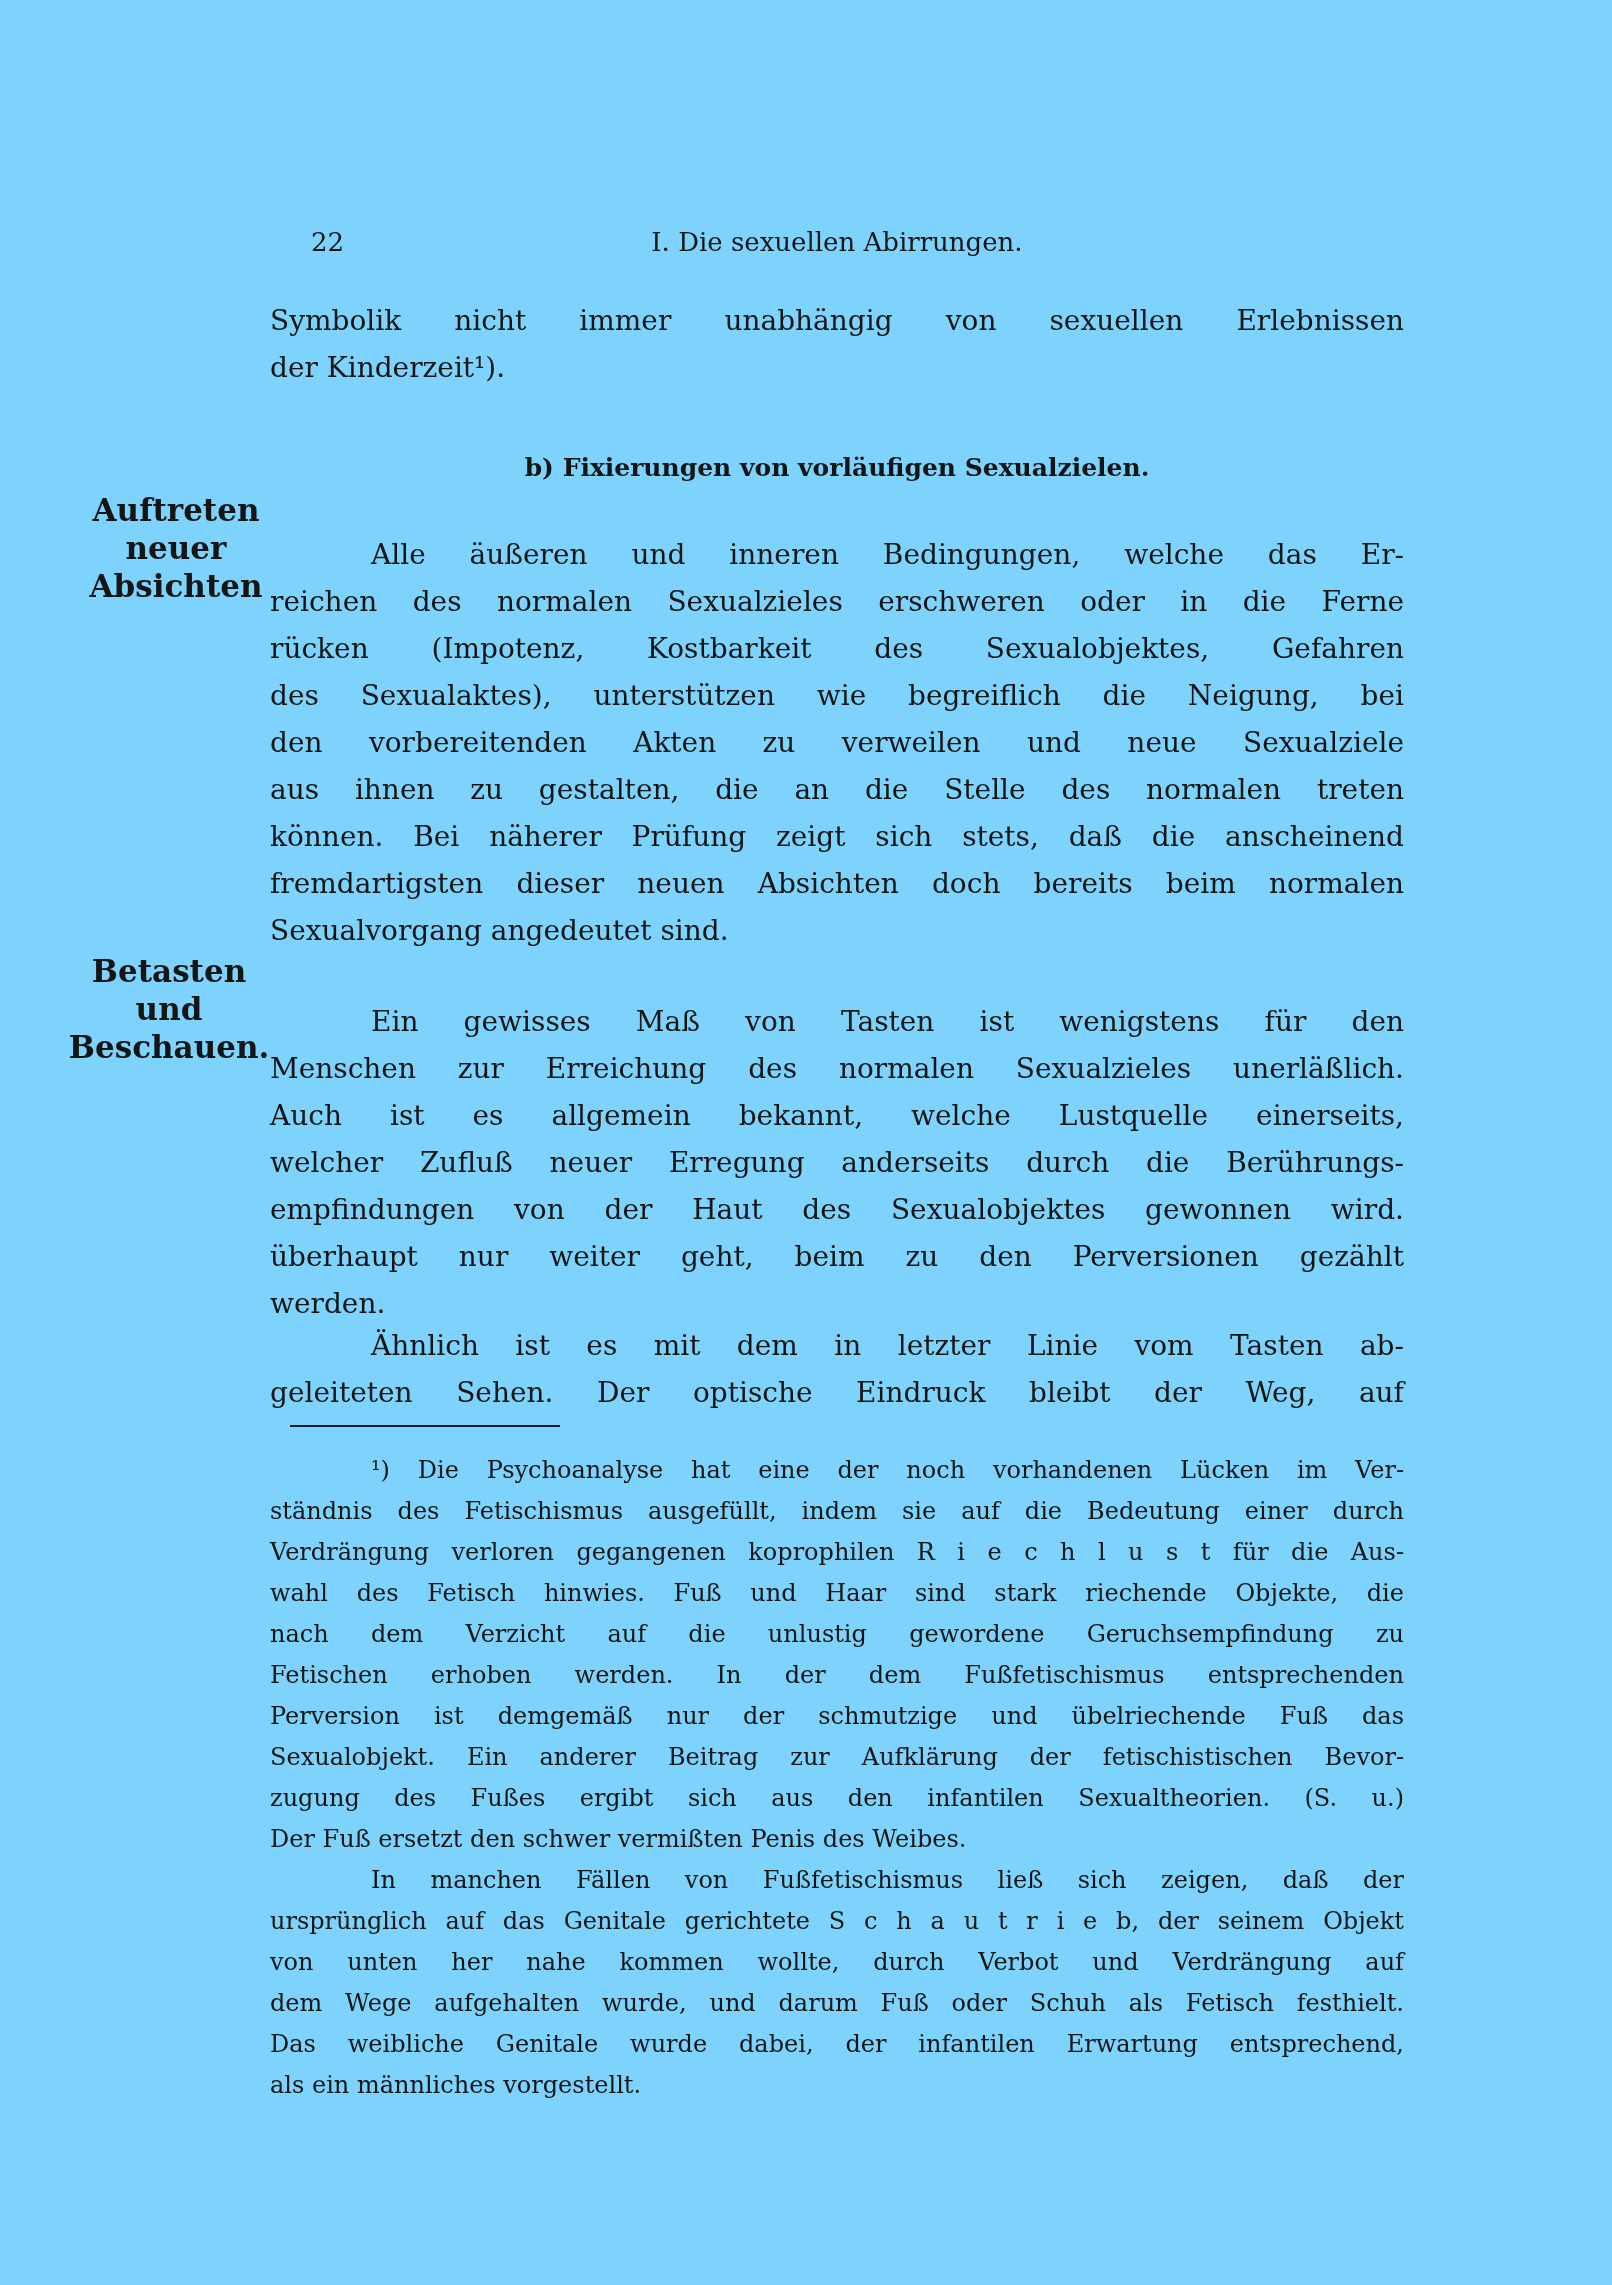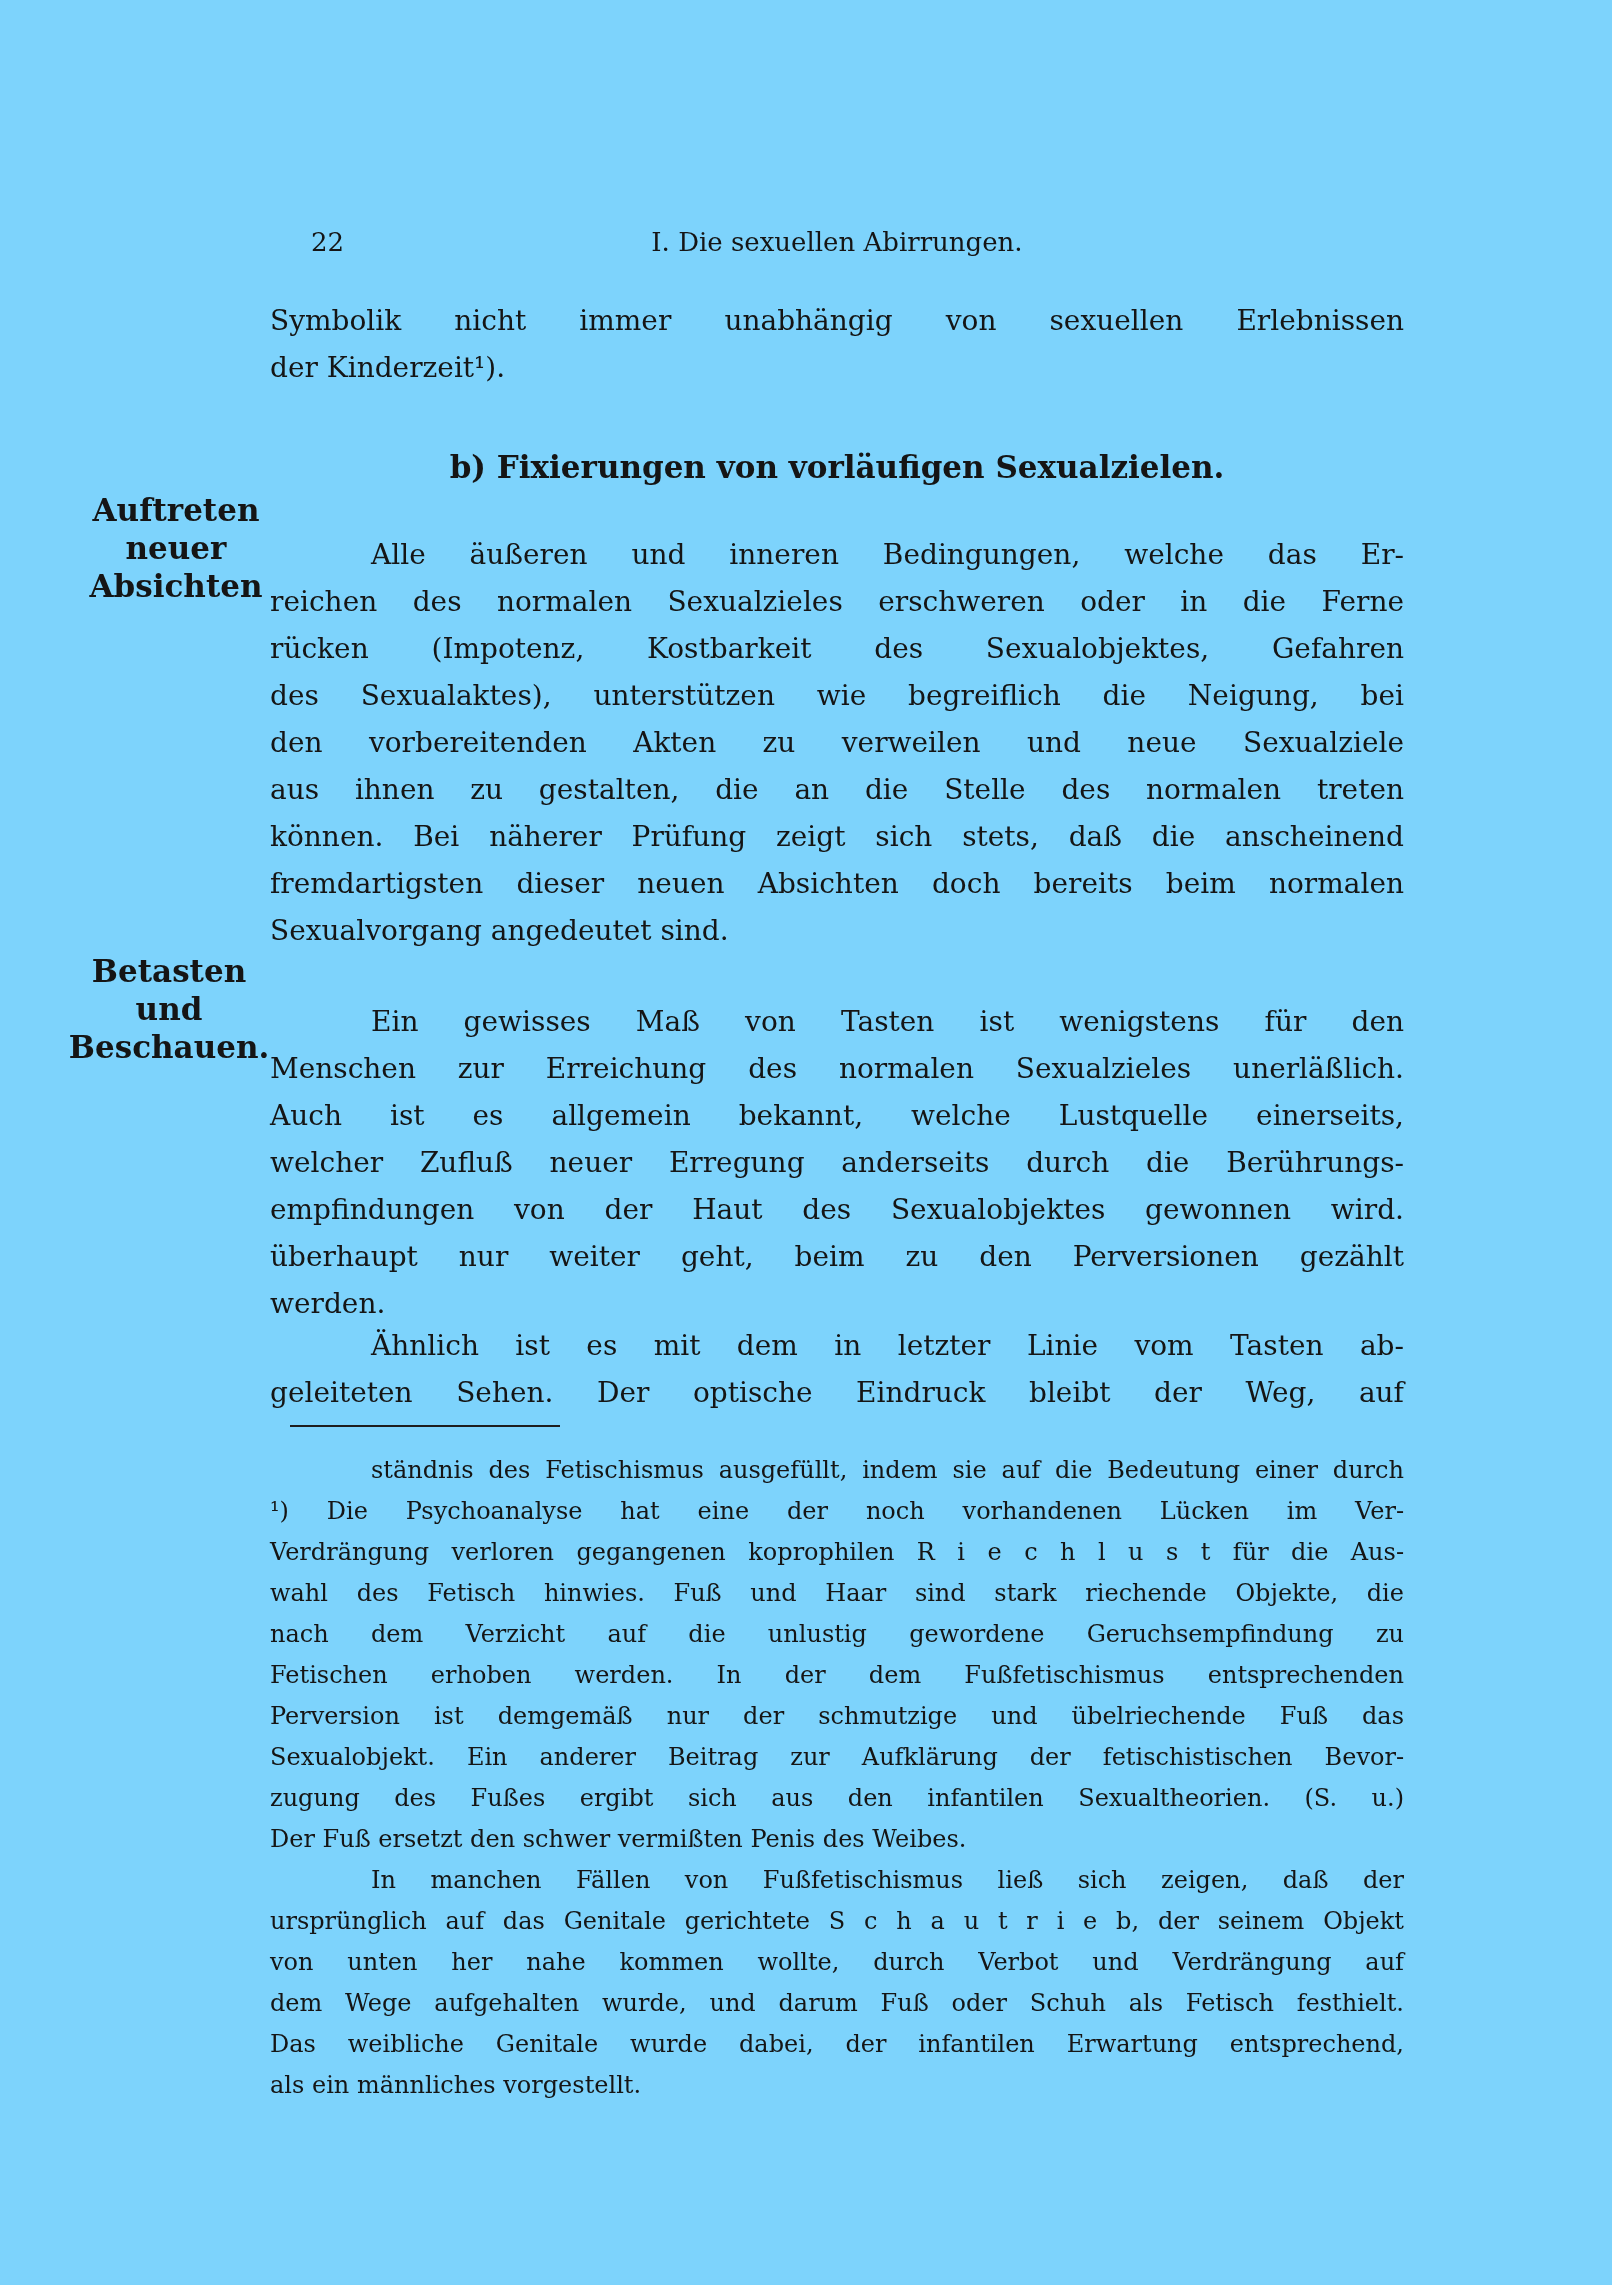--- a/index.html
+++ b/index.html
@@ -43,21 +43,21 @@
     white-space:normal;
   }
   .line.last{text-align-last:left;}
   .indent-first .line:first-child{padding-left:101px;}
   .indent-first .line:first-child.last{padding-left:101px;}
 
   .section-heading{
     margin:56px 0 0 0;
     text-align:center;
     font-weight:bold;
-    font-size:31px;
+    font-size:25px;
     line-height:41px;
   }
   .para-1{margin-top:43px;}
   .para-2{margin-top:44px;}
   .para-3{margin-top:-5.4px;}
 
   .footnote-sep{
     margin:9px 0 0 20px;
     width:270px;height:0;
     border-top:2.7px solid #1d1d1d;
@@ -126,22 +126,22 @@
 
     <div class="paragraph para-3 indent-first justify-all">
         <div class="line">Ähnlich ist es mit dem in letzter Linie vom Tasten ab-</div>
         <div class="line">geleiteten Sehen. Der optische Eindruck bleibt der Weg, auf</div>
       </div>
 
     <div class="footnote-sep"></div>
 
     <div class="footnotes">
       <div class="paragraph fn-para fn-para-1 indent-first">
+          <div class="line">¹) Die Psychoanalyse hat eine der noch vorhandenen Lücken im Ver-</div>
           <div class="line">ständnis des Fetischismus ausgefüllt, indem sie auf die Bedeutung einer durch</div>
-          <div class="line">¹) Die Psychoanalyse hat eine der noch vorhandenen Lücken im Ver-</div>
           <div class="line">Verdrängung verloren gegangenen koprophilen R i e c h l u s t für die Aus-</div>
           <div class="line">wahl des Fetisch hinwies. Fuß und Haar sind stark riechende Objekte, die</div>
           <div class="line">nach dem Verzicht auf die unlustig gewordene Geruchsempfindung zu</div>
           <div class="line">Fetischen erhoben werden. In der dem Fußfetischismus entsprechenden</div>
           <div class="line">Perversion ist demgemäß nur der schmutzige und übelriechende Fuß das</div>
           <div class="line">Sexualobjekt. Ein anderer Beitrag zur Aufklärung der fetischistischen Bevor-</div>
           <div class="line">zugung des Fußes ergibt sich aus den infantilen Sexualtheorien. (S. u.)</div>
           <div class="line last">Der Fuß ersetzt den schwer vermißten Penis des Weibes.</div>
         </div>
       <div class="paragraph fn-para fn-para-2 indent-first">

